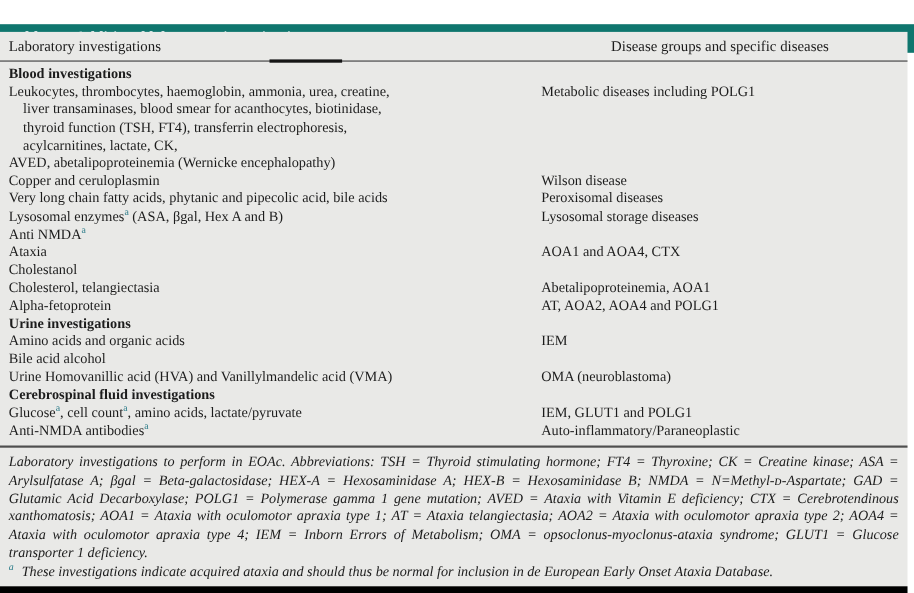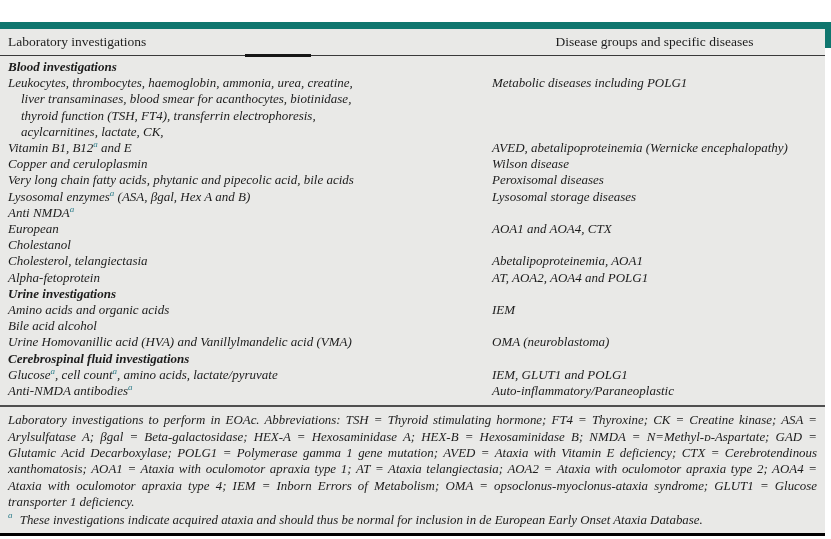--- a/index.html
+++ b/index.html
@@ -2,28 +2,28 @@
 <html><head>
 <meta charset="utf-8">
 <style>
   html,body{margin:0;padding:0;background:#ffffff;}
   .page{width:831px;height:539px;position:relative;background:#ffffff;
         font-family:"Liberation Serif","DejaVu Serif",serif;color:#1c1c1c;overflow:hidden;}
   .titlebar{position:absolute;left:0;top:2px;width:831px;height:26px;background:#0f766e;color:#ffffff;
         display:flex;align-items:center;box-sizing:border-box;padding-left:8px;font-size:14px;font-weight:bold;margin-top:20px;}
   .titlebar .dash{margin:0 5px;}
   .sheet{position:absolute;left:0;top:29px;width:825px;background:#e9e9e7;box-sizing:border-box;
-        border-bottom:3px solid #000000;}
+        border-bottom:7px solid #000000;}
   .colhead{display:flex;align-items:center;height:26px;padding:0 8px;font-size:13.5px;
         border-bottom:1px solid #3a3a3a;position:relative;}
   .colhead .cl{width:484px;flex:none;}
   .colhead .cr{flex:1;text-align:center;padding-right:0px;}
   .rule-seg{position:absolute;left:245px;bottom:-2px;width:66px;height:3px;background:#161616;}
   .rows{padding:3px 8px 6px 8px;font-size:13px;line-height:16.2px;}
-  .row{display:flex;font-style:italic;}
+  .row{display:flex;}
   .row .cl{width:484px;flex:none;padding-right:10px;box-sizing:border-box;}
   .row .cr{flex:1;}
   .row.section .cl{font-weight:bold;}
   .cont{padding-left:13px;}
   sup.fn{color:#2e7d8a;font-size:9px;line-height:0;vertical-align:super;}
   .fsep{border-top:2px solid #4f4f4f;}
   .fnote{padding:5px 8px 5px 8px;font-size:12.9px;line-height:16.4px;}
   .fnote-body{text-align:justify;font-style:italic;}
   .fnote-a{text-align:left;padding-top:1px;font-style:italic;}
   .fnote-a sup.fn{margin-right:4px;}
@@ -55,40 +55,39 @@
         <div class="row">
           <div class="cl">
             <div class="">Leukocytes, thrombocytes, haemoglobin, ammonia, urea, creatine,</div>
             <div class="cont">liver transaminases, blood smear for acanthocytes, biotinidase,</div>
             <div class="cont">thyroid function (TSH, FT4), transferrin electrophoresis,</div>
             <div class="cont">acylcarnitines, lactate, CK,</div>
           </div>
           <div class="cr">Metabolic diseases including POLG1</div>
         </div>
         <div class="row">
-          <div class="cl">Vitamin B1, B12<sup class="fn">a</sup> and E</div>
           <div class="cr">AVED, abetalipoproteinemia (Wernicke encephalopathy)</div>
         </div>
         <div class="row">
           <div class="cl">Copper and ceruloplasmin</div>
           <div class="cr">Wilson disease</div>
         </div>
         <div class="row">
           <div class="cl">Very long chain fatty acids, phytanic and pipecolic acid, bile acids</div>
           <div class="cr">Peroxisomal diseases</div>
         </div>
         <div class="row">
           <div class="cl">Lysosomal enzymes<sup class="fn">a</sup> (ASA, βgal, Hex A and B)</div>
           <div class="cr">Lysosomal storage diseases</div>
         </div>
         <div class="row">
           <div class="cl">Anti NMDA<sup class="fn">a</sup></div>
         </div>
         <div class="row">
-          <div class="cl">European</div>
+          <div class="cl">Ataxia</div>
           <div class="cr">AOA1 and AOA4, CTX</div>
         </div>
         <div class="row">
           <div class="cl">Cholestanol</div>
           <div class="cr"></div>
         </div>
         <div class="row">
           <div class="cl">Cholesterol, telangiectasia</div>
           <div class="cr">Abetalipoproteinemia, AOA1</div>
         </div>

